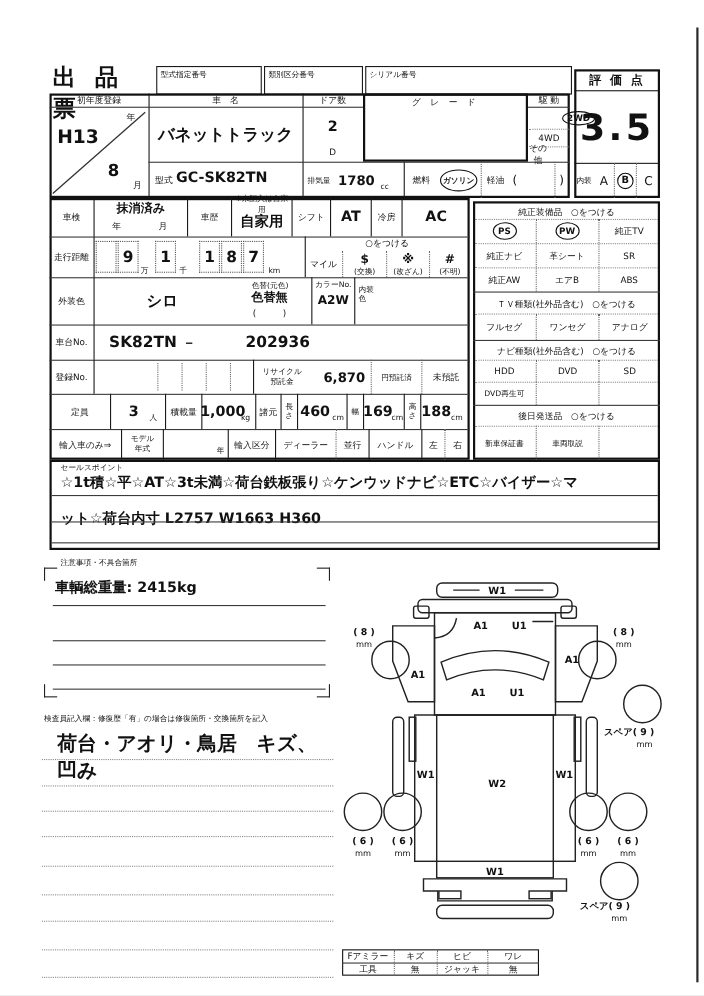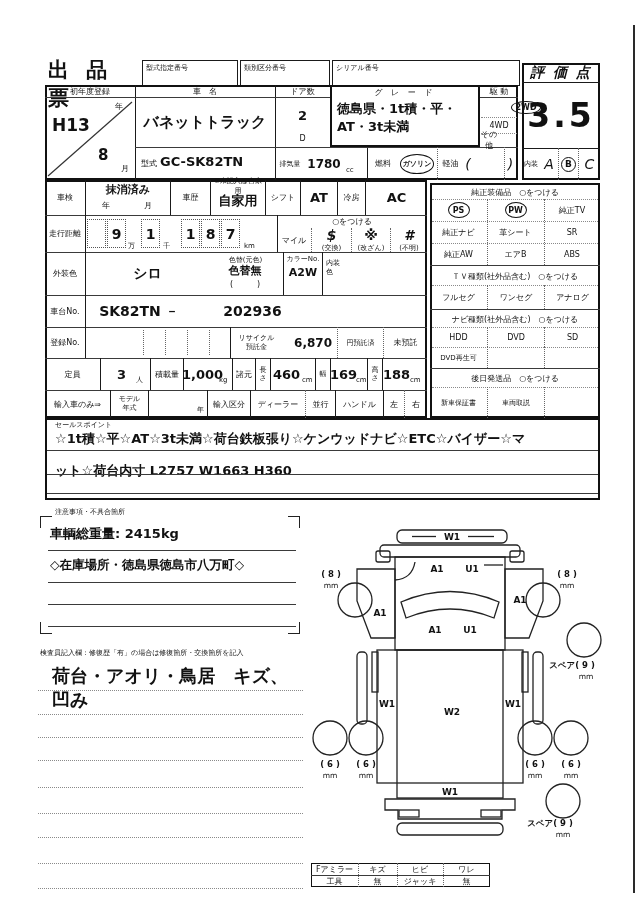--- a/index.html
+++ b/index.html
@@ -5,21 +5,21 @@
 * { margin:0; padding:0; box-sizing:border-box; }
 html,body { background:#ddd; }
 #page {
   position:relative; width:640px; height:905px; background:#fff;
   font-family:"DejaVu Sans","Liberation Sans",sans-serif; color:#111;
   margin:0 auto; overflow:hidden;
 }
 .a { position:absolute; }
 .c { display:flex; align-items:center; justify-content:center; text-align:center; }
 .col { display:flex; flex-direction:column; align-items:center; justify-content:center; text-align:center; }
-.t7 { font-size:7px; } .t8 { font-size:8px; } .t9 { font-size:14px;font-style:italic; }
+.t7 { font-size:7px; } .t8 { font-size:8px; } .t9 { font-size:11px; }
 .bold { font-weight:700; }
 .bd  { border:1px solid #1a1a1a; }
 .bd2 { border:2px solid #111; }
 .solL { border-left:1px solid #1a1a1a; }
 .dotL { border-left:1px dotted #666; }
 .hr { height:0; border-top:1px solid #3a3a3a; }
 .dothr { height:0; border-top:1.5px dotted #8a8a8a; }
 .vline { width:0; border-left:1px solid #1a1a1a; }
 .dvline { width:0; border-left:1px dotted #666; }
 .circ { display:inline-flex; align-items:center; justify-content:center;
@@ -90,21 +90,20 @@
   <div class="a c t8" style="left:369px;top:147px;width:28px;height:33px;">燃料</div>
   <div class="a c" style="left:397px;top:147px;width:40px;height:33px;">
       <span class="ell">ガソリン</span>
     </div>
   <div class="a c t8 dotL" style="left:437px;top:147px;width:26px;height:33px;">軽油</div>
   <div class="a c t9" style="left:463px;top:147px;width:10px;height:33px;">(</div>
   <div class="a c t9 dotL" style="left:504px;top:147px;width:12px;height:33px;">)</div>
 
   <div class="a bd2" style="left:330px;top:85px;width:150px;height:62px;"></div>
   <div class="a c t8" style="left:330px;top:87px;width:150px;height:11px;letter-spacing:3px;">グ レ ー ド</div>
-  <div class="a bold" style="left:337px;top:100px;width:138px;height:44px;font-size:13px;line-height:1.4;">徳島県・1t積・平・AT・3t未満</div>
 
   <div class="a c t8" style="left:480px;top:85px;width:38px;height:12px;">駆 動</div>
   <div class="a c" style="left:480px;top:97px;width:38px;height:20px;margin-left:27px;">
       <span class="circ" style="padding:1px 3px;font-size:8px;">2WD</span>
     </div>
   <div class="a dothr" style="left:481px;top:117px;width:36px;"></div>
   <div class="a c t8" style="left:480px;top:117px;width:38px;height:16px;">4WD</div>
   <div class="a dothr" style="left:481px;top:133px;width:36px;"></div>
   <div class="a c t8" style="left:480px;top:133px;width:18px;height:14px;">その他</div>
 
@@ -276,21 +275,20 @@
   <div class="a hr" style="left:47px;top:474px;width:551px;"></div>
   <div class="a hr" style="left:47px;top:493px;width:551px;"></div>
 
   <div class="a t7" style="left:55px;top:507px;">注意事項・不具合箇所</div>
   <div class="corner" style="left:40px;top:516px;border-left:1.5px solid #222;border-top:1.5px solid #222;"></div>
   <div class="corner" style="left:288px;top:516px;border-right:1.5px solid #222;border-top:1.5px solid #222;"></div>
   <div class="corner" style="left:40px;top:622px;border-left:1.5px solid #222;border-bottom:1.5px solid #222;"></div>
   <div class="corner" style="left:288px;top:622px;border-right:1.5px solid #222;border-bottom:1.5px solid #222;"></div>
   <div class="a bold" style="left:50px;top:525px;width:240px;font-size:13px;">車輌総重量: 2415kg</div>
   <div class="a hr" style="left:48px;top:550px;width:248px;"></div>
-  <div class="a bold" style="left:50px;top:557px;width:248px;font-size:12.5px;">◇在庫場所・徳島県徳島市八万町◇</div>
   <div class="a hr" style="left:48px;top:582px;width:248px;"></div>
   <div class="a hr" style="left:48px;top:604px;width:248px;"></div>
   <div class="a hr" style="left:48px;top:626px;width:248px;"></div>
 
   <div class="a t7" style="left:40px;top:648px;width:270px;">検査員記入欄：修復歴「有」の場合は修復箇所・交換箇所を記入</div>
   <div class="a bold" style="left:52px;top:664px;width:250px;font-size:18px;">荷台・アオリ・鳥居　キズ、凹み</div>
   <div class="a dothr" style="left:38px;top:690px;width:265px;"></div>
   <div class="a dothr" style="left:38px;top:714px;width:265px;"></div>
   <div class="a dothr" style="left:38px;top:737px;width:265px;"></div>
   <div class="a dothr" style="left:38px;top:760px;width:265px;"></div>

